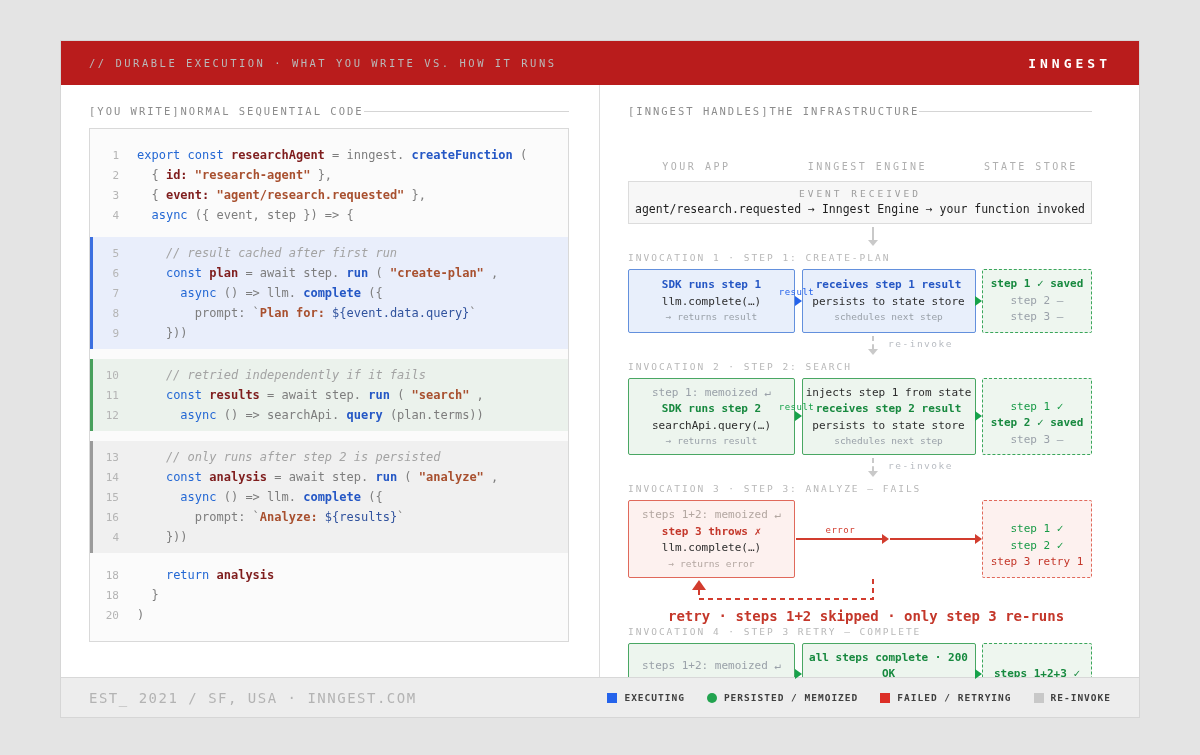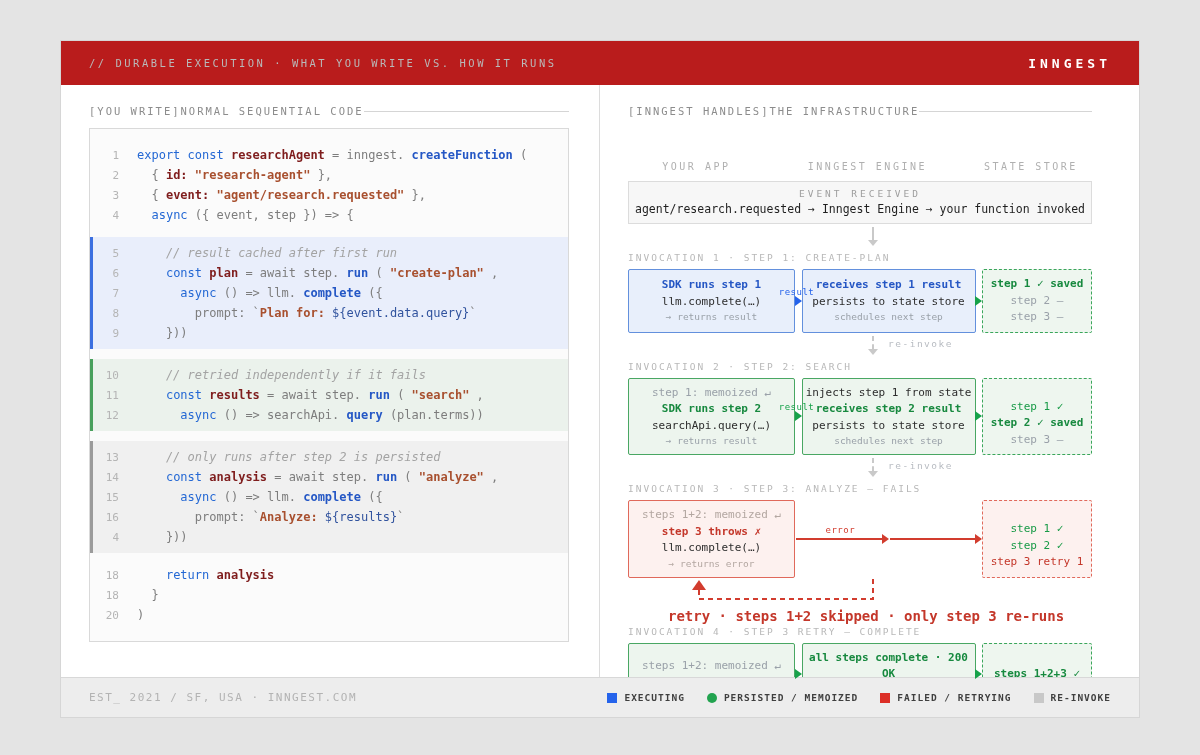--- a/index.html
+++ b/index.html
@@ -88,21 +88,21 @@
                     border-left:7px solid currentColor; border-top:5px solid transparent; border-bottom:5px solid transparent; }
   .ar-blue{color:#2563eb;} .ar-green{color:#17a24a;} .ar-red{color:#d23c2e;}
   .alabel { position:absolute; top:-13px; left:50%; transform:translateX(-55%); font-size:9px; letter-spacing:0.5px; }
 
   .retry-wrap { position:relative; height:30px; }
   .retry-text { color:#c4372a; font-size:14px; font-weight:bold; padding-left:40px; height:16px; }
 
   
   .ftr { height:40px; flex:none; background:#ededed; border-top:1px solid #d8d8d8;
          display:flex; align-items:center; justify-content:space-between; padding:0 28px; }
-  .ftr-left { color:#b3b3b3; font-size:11px; letter-spacing:1.5px; }
+  .ftr-left { color:#b3b3b3; font-size:14px; letter-spacing:1.5px; }
   .legend { display:flex; align-items:center; gap:22px; }
   .leg-item { display:flex; align-items:center; gap:7px; }
   .leg-swatch { width:10px; height:10px; flex:none; }
   .leg-swatch.circle { border-radius:50%; }
   .leg-label { color:#3f3f3f; font-size:9.5px; letter-spacing:1px; font-weight:600; }
 </style>
 </head>
 <body>
 
 <div class="card">

